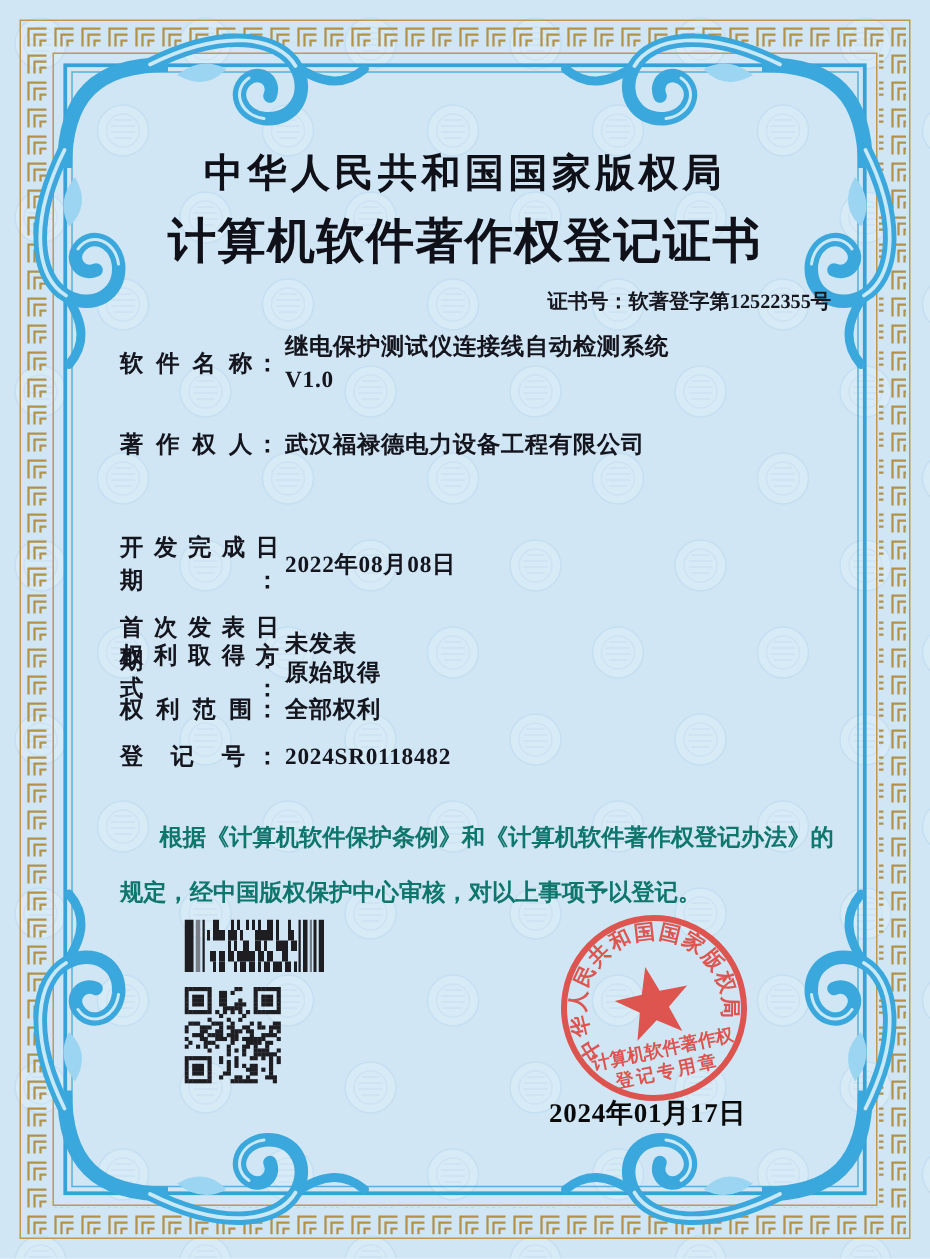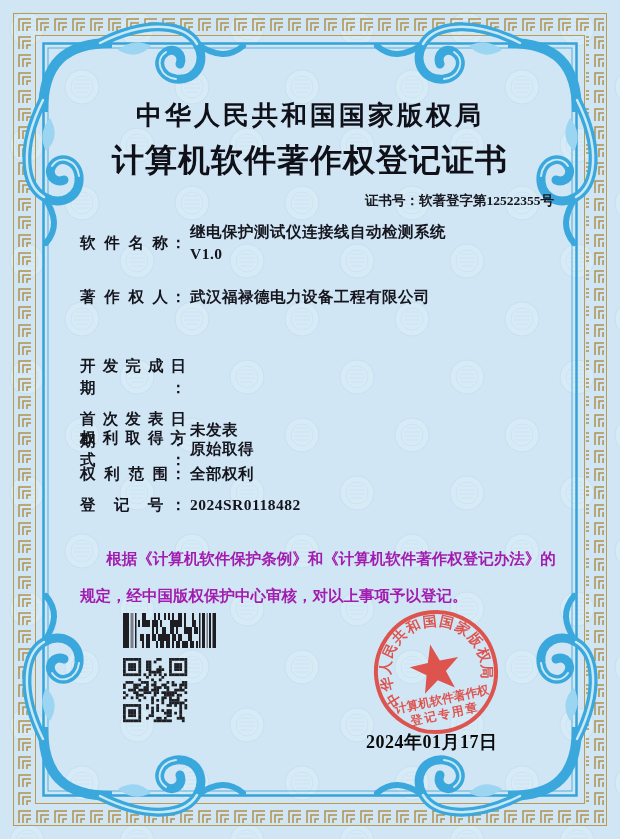--- a/index.html
+++ b/index.html
@@ -25,21 +25,21 @@
   .certno .cl{margin-right:0;}
   .row{
     position:absolute;left:80px;right:54px;
     font-size:15.5px;font-weight:bold;line-height:22px;
     display:flex;align-items:center;color:#15151e;
   }
   .row .lbl{flex:0 0 106px;text-align:justify;text-align-last:justify;margin-right:4px;}
   .row .val{flex:1;letter-spacing:0.5px;}
   .statement{
     position:absolute;left:80px;right:60px;top:540px;
-    font-size:15.5px;font-weight:bold;line-height:37px;color:#a21caf;
+    font-size:15.5px;font-weight:bold;line-height:37px;color:#0f766e;
   }
   .statement .l1{text-indent:1.7em;white-space:nowrap;}
   .statement .l2{white-space:nowrap;}
   #barcode{position:absolute;left:123px;top:613px;}
   #qrcode{position:absolute;left:123px;top:658px;}
   .seal{position:absolute;left:361px;top:597px;}
   .seal text{font-family:"Liberation Serif","DejaVu Serif",serif;font-weight:bold;}
   .date{
     position:absolute;left:366px;top:730px;width:150px;
     font-size:18px;font-weight:bold;letter-spacing:0.5px;color:#0a0a0a;
@@ -115,20 +115,21 @@
     </span>
   </div>
 
   <div class="row" style="top:286px">
     <span class="lbl">著 作 权 人：</span>
     <span class="val">武汉福禄德电力设备工程有限公司</span>
   </div>
 
   <div class="row" style="top:355px">
     <span class="lbl">开发完成日期：</span>
+    <span class="val">2022年08月08日</span>
   </div>
 
   <div class="row" style="top:408px">
     <span class="lbl">首次发表日期：</span>
     <span class="val">未发表</span>
   </div>
 
   <div class="row" style="top:427px">
     <span class="lbl">权利取得方式：</span>
     <span class="val">原始取得</span>

